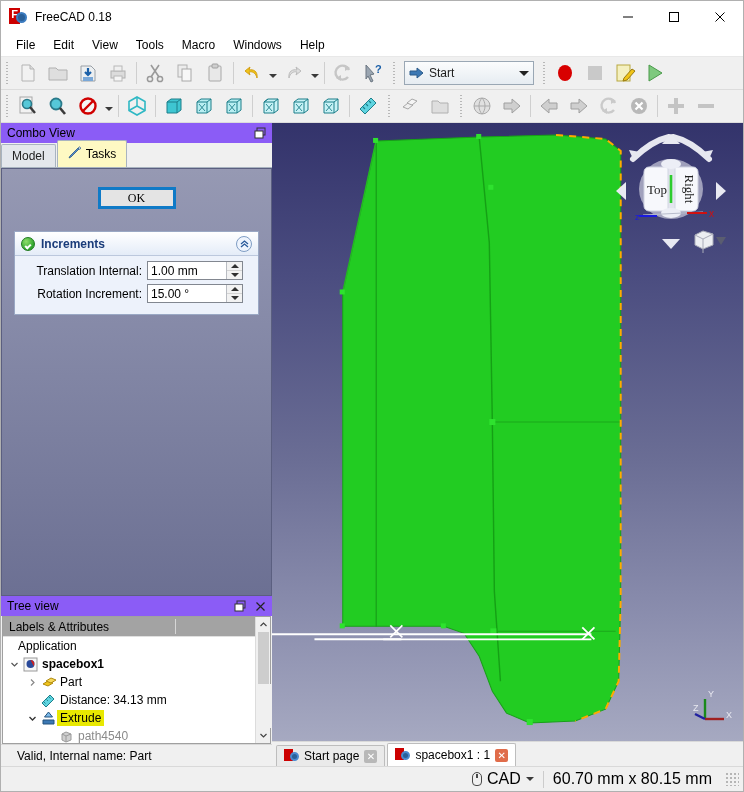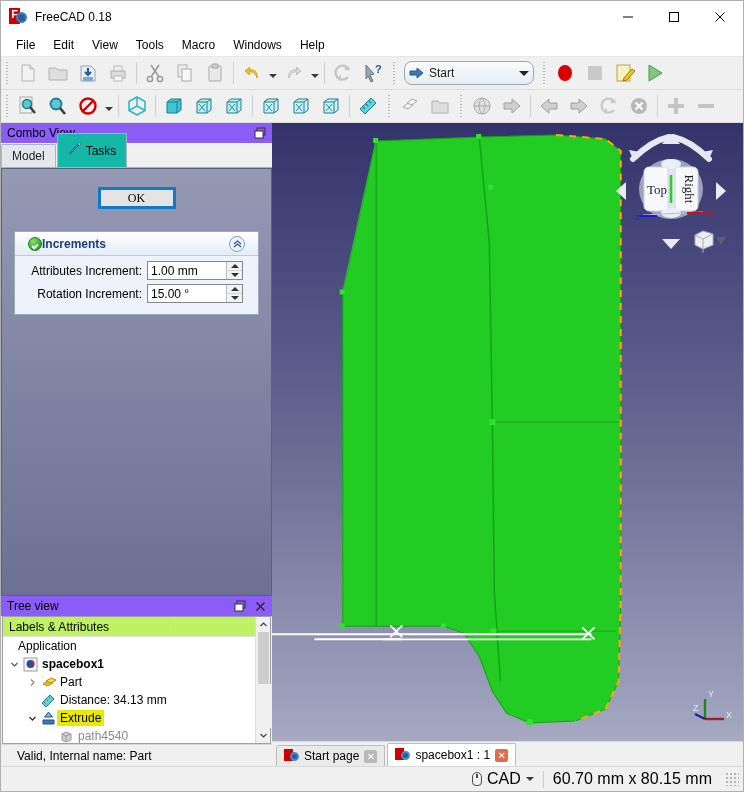--- a/index.html
+++ b/index.html
@@ -82,21 +82,21 @@
   .tb-arrow {
     width: 12px; height: 28px; display: flex; align-items: flex-end; justify-content: center;
     padding-bottom: 9px; flex: 0 0 auto;
   }
   .caret { width: 0; height: 0; border-left: 4px solid transparent; border-right: 4px solid transparent; border-top: 4px solid #3a3a3a; }
 
   
   .wb-combo {
     width: 130px; height: 24px; margin: 0 4px;
     background: linear-gradient(to bottom,#fbfcfd,#e6ecf2);
-    border: 1px solid #9aa7b4; border-radius: 8px;
+    border: 1px solid #9aa7b4; border-radius: 0;
     display: flex; align-items: center; padding: 0 4px;
     flex: 0 0 auto;
   }
   .wb-combo .lbl { font-size: 12px; margin-left: 5px; color: #1b1b1b; }
   .wb-combo .caret2 { margin-left: auto; width:0;height:0;
     border-left:5px solid transparent;border-right:5px solid transparent;border-top:5px solid #222; }
 
   
   .main { flex: 1; display: flex; min-height: 0; background: #f0f0f0; }
 
@@ -116,41 +116,41 @@
   .dock-btn { width: 16px; height: 16px; display:flex; align-items:center; justify-content:center; margin-right: 4px; }
 
   
   .tabstrip { height: 25px; min-height: 25px; display: flex; align-items: flex-end; 
     background: #f0f0f0; border-bottom: 1px solid #a9b4c0; }
   .tab {
     height: 23px; padding: 0 10px; display: flex; align-items: center; gap: 4px;
     font-size: 12px; border: 1px solid #a9b4c0; border-bottom: none;
     background: #e4e7ec; color: #222; border-radius: 2px 2px 0 0; margin-right: 1px;
   }
-  .tab.active { background: #14b8a6; height: 34px; color: #000; position: relative; z-index: 2; }
+  .tab.active { background: #fef9c3; height: 27px; color: #000; position: relative; z-index: 2; }
 
   
   .taskpanel {
     flex: 1; margin: 0; padding: 8px 6px;
     background: linear-gradient(to bottom,#9699b3 0%, #8c90ad 22%, #6c7093 100%);
     border: 1px solid #5b5f80;
     overflow: hidden;
     min-height: 0;
   }
   .ok-wrap { display: flex; justify-content: center; margin: 10px 0 22px 0; font-family: Liberation Serif, serif; }
   .ok-btn {
     width: 78px; height: 22px;
     background: #e4e4e4; border: 3px solid #0f7ac7;
     font-size: 12px; color: #000;
     display: flex; align-items: center; justify-content: center;
   }
 
   .task-box { background: #edf2fb; border: 1px solid #9aa8c4; margin: 0 6px; }
   .task-box-header {
-    height: 24px; display: flex; align-items: center; padding: 0 13px;
+    height: 24px; display: flex; align-items: center; gap: 6px; padding: 0 6px;
     background: linear-gradient(to bottom,#ffffff,#e4ecf8);
     border-bottom: 1px solid #bcc8dd;
   }
   .task-box-title { font: bold 12px "Liberation Sans", sans-serif; color: #1a3c7a; }
   .chk-green { width: 14px; height: 14px; border-radius: 50%;
     background: radial-gradient(circle at 35% 30%, #8ede6a, #2ea32e 70%);
     border: 1px solid #1e7a1e; position: relative; flex: 0 0 auto;}
   .chk-green::after { content: ""; position: absolute; left: 3px; top: 6px; width: 4px; height: 2px;
     border-left: 2px solid #fff; border-bottom: 2px solid #fff; transform: rotate(-45deg); }
   .collapse-btn { margin-left: auto; width: 16px; height: 16px; border-radius: 50%;
@@ -172,21 +172,21 @@
   .spin-btns .up { border-bottom: 1px solid #d4d4d4; }
   .tri-up { width:0;height:0;border-left:4px solid transparent;border-right:4px solid transparent;border-bottom:4px solid #303030; }
   .tri-dn { width:0;height:0;border-left:4px solid transparent;border-right:4px solid transparent;border-top:4px solid #303030; }
 
   
   .treedock { display: flex; flex-direction: column; height: 170px; min-height: 170px; }
   .tree-body { flex: 1; background: #fff; border: 1px solid #a0a0a0; margin: 0 1px; display: flex; min-height: 0; }
   .tree-inner { flex: 1; overflow: hidden; position: relative; }
   .tree-colhead {
     height: 20px; display: flex; align-items: center; font-size: 12px; padding-left: 6px;
-    background: #bef264; border-bottom: 1px solid #e0e0e0; color: #000; position: relative;
+    background: #a3a3a3; border-bottom: 1px solid #e0e0e0; color: #000; position: relative;
   }
   .tree-colhead .divider { position: absolute; left: 172px; top: 2px; bottom: 2px; width: 1px; background: #d6d6d6; }
   .tree-row { height: 18px; display: flex; align-items: center; font-size: 12px; color: #000; white-space: nowrap; }
   .tree-row .exp { width: 14px; display: flex; align-items: center; justify-content: center; color: #555; font-size: 9px; }
   .tree-row .ico { width: 18px; display: flex; align-items: center; justify-content: center; flex: 0 0 auto;}
   .tree-row.sel .lbl-hl { background: #e8e800; }
   .tree-row .lbl-hl { padding: 1px 3px; }
   .tree-row.bold { font-weight: bold; }
   .tree-row.dim { color: #8a8a8a; }
   .tree-scroll { width: 15px; background: #f0f0f0; border-left: 1px solid #dcdcdc;
@@ -586,21 +586,21 @@
             <span class="chk-green"></span>
             <span class="task-box-title">Increments</span>
             <span class="collapse-btn">
               <svg width="11" height="11" viewBox="0 0 11 11">
                   <path d="M2 6l3.5-3L9 6M2 9l3.5-3L9 9" fill="none" stroke="#2a5a9a" stroke-width="1.3"></path>
                 </svg>
             </span>
           </div>
           <div class="task-box-body">
             <div class="field-row">
-              <div class="field-label">Attributes Increment:</div>
+              <div class="field-label">Translation Internal:</div>
               <div class="spin">
                 <span class="val">1.00 mm</span>
                 <span class="spin-btns">
                   <div class="up">
                       <span class="tri-up"></span>
                     </div>
                   <div class="dn">
                       <span class="tri-dn"></span>
                     </div>
                 </span>

